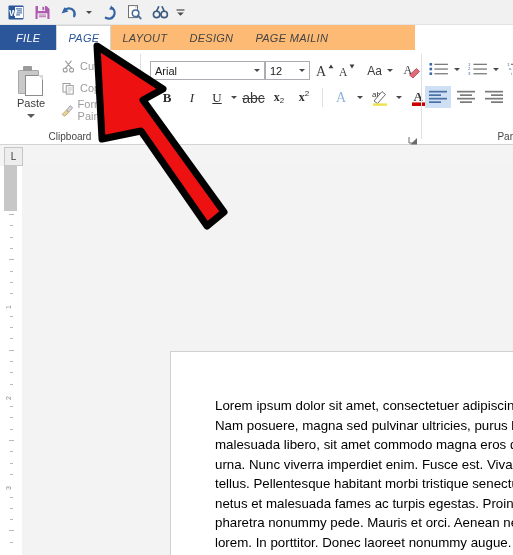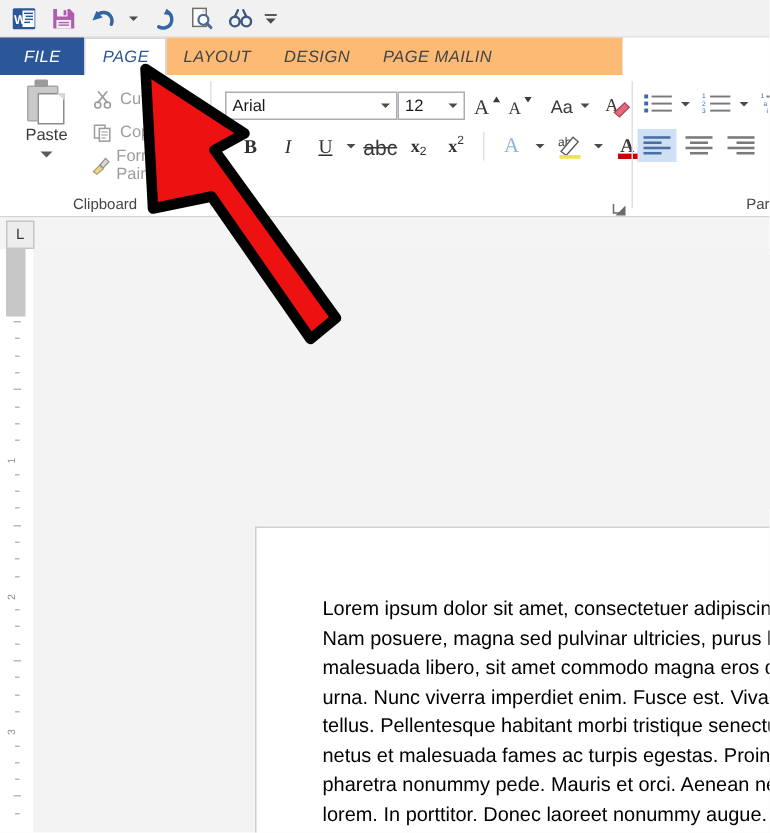--- a/index.html
+++ b/index.html
@@ -109,21 +109,21 @@
     width: 100%;
     text-align: center;
     font-size: 10px;
     color: #444444;
   }
 
   
   #grp-clipboard { left: 0; width: 140px; }
   #paste-btn {
     position: absolute;
-    left: 8px; top: 0;
+    left: 8px; top: 13px;
     width: 46px; height: 68px;
     display: flex;
     flex-direction: column;
     align-items: center;
   }
   #paste-icon {
     width: 30px; height: 30px;
     position: relative;
     margin-top: 2px;
   }

